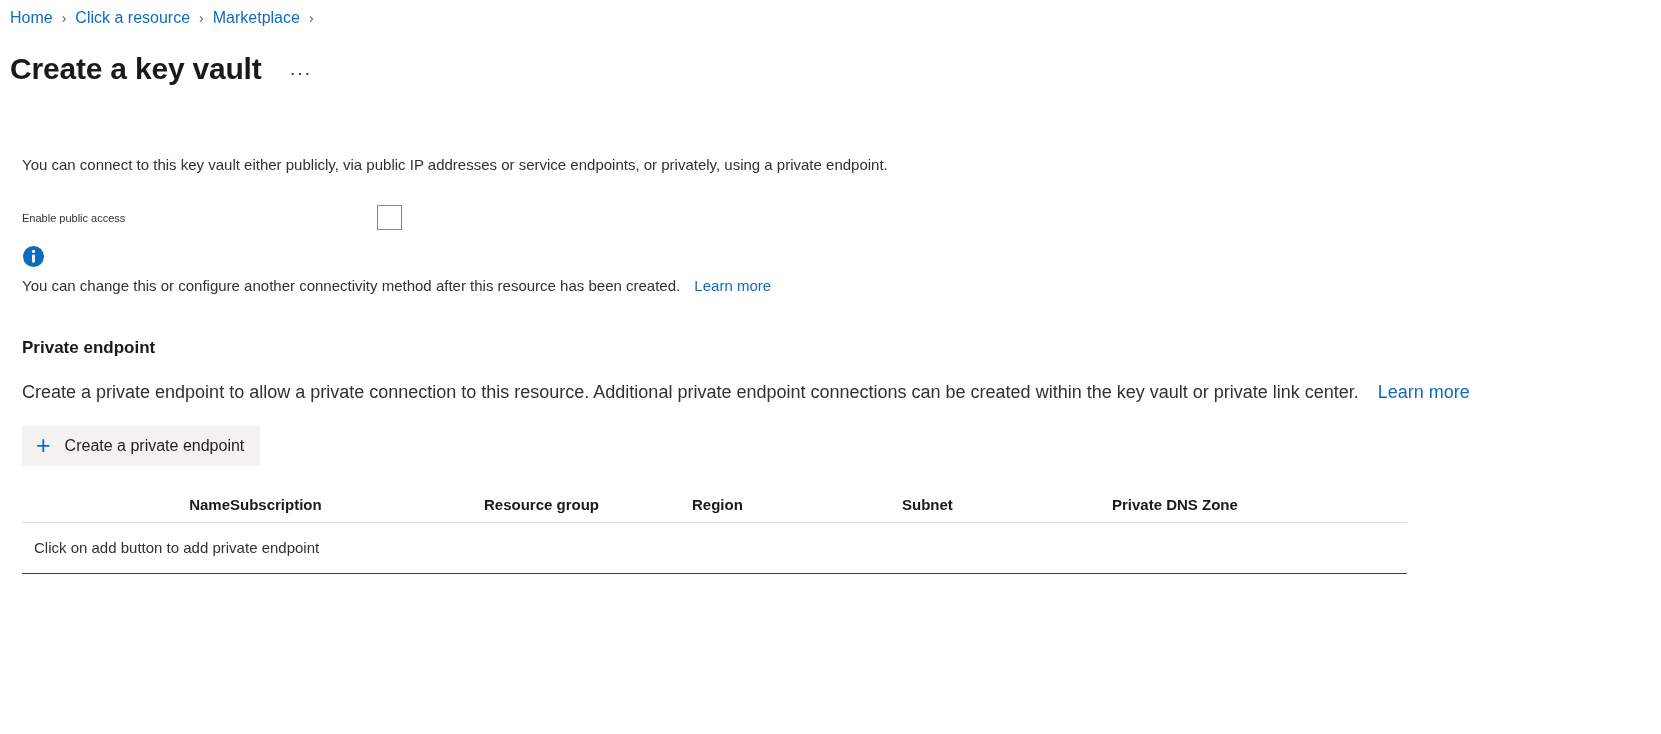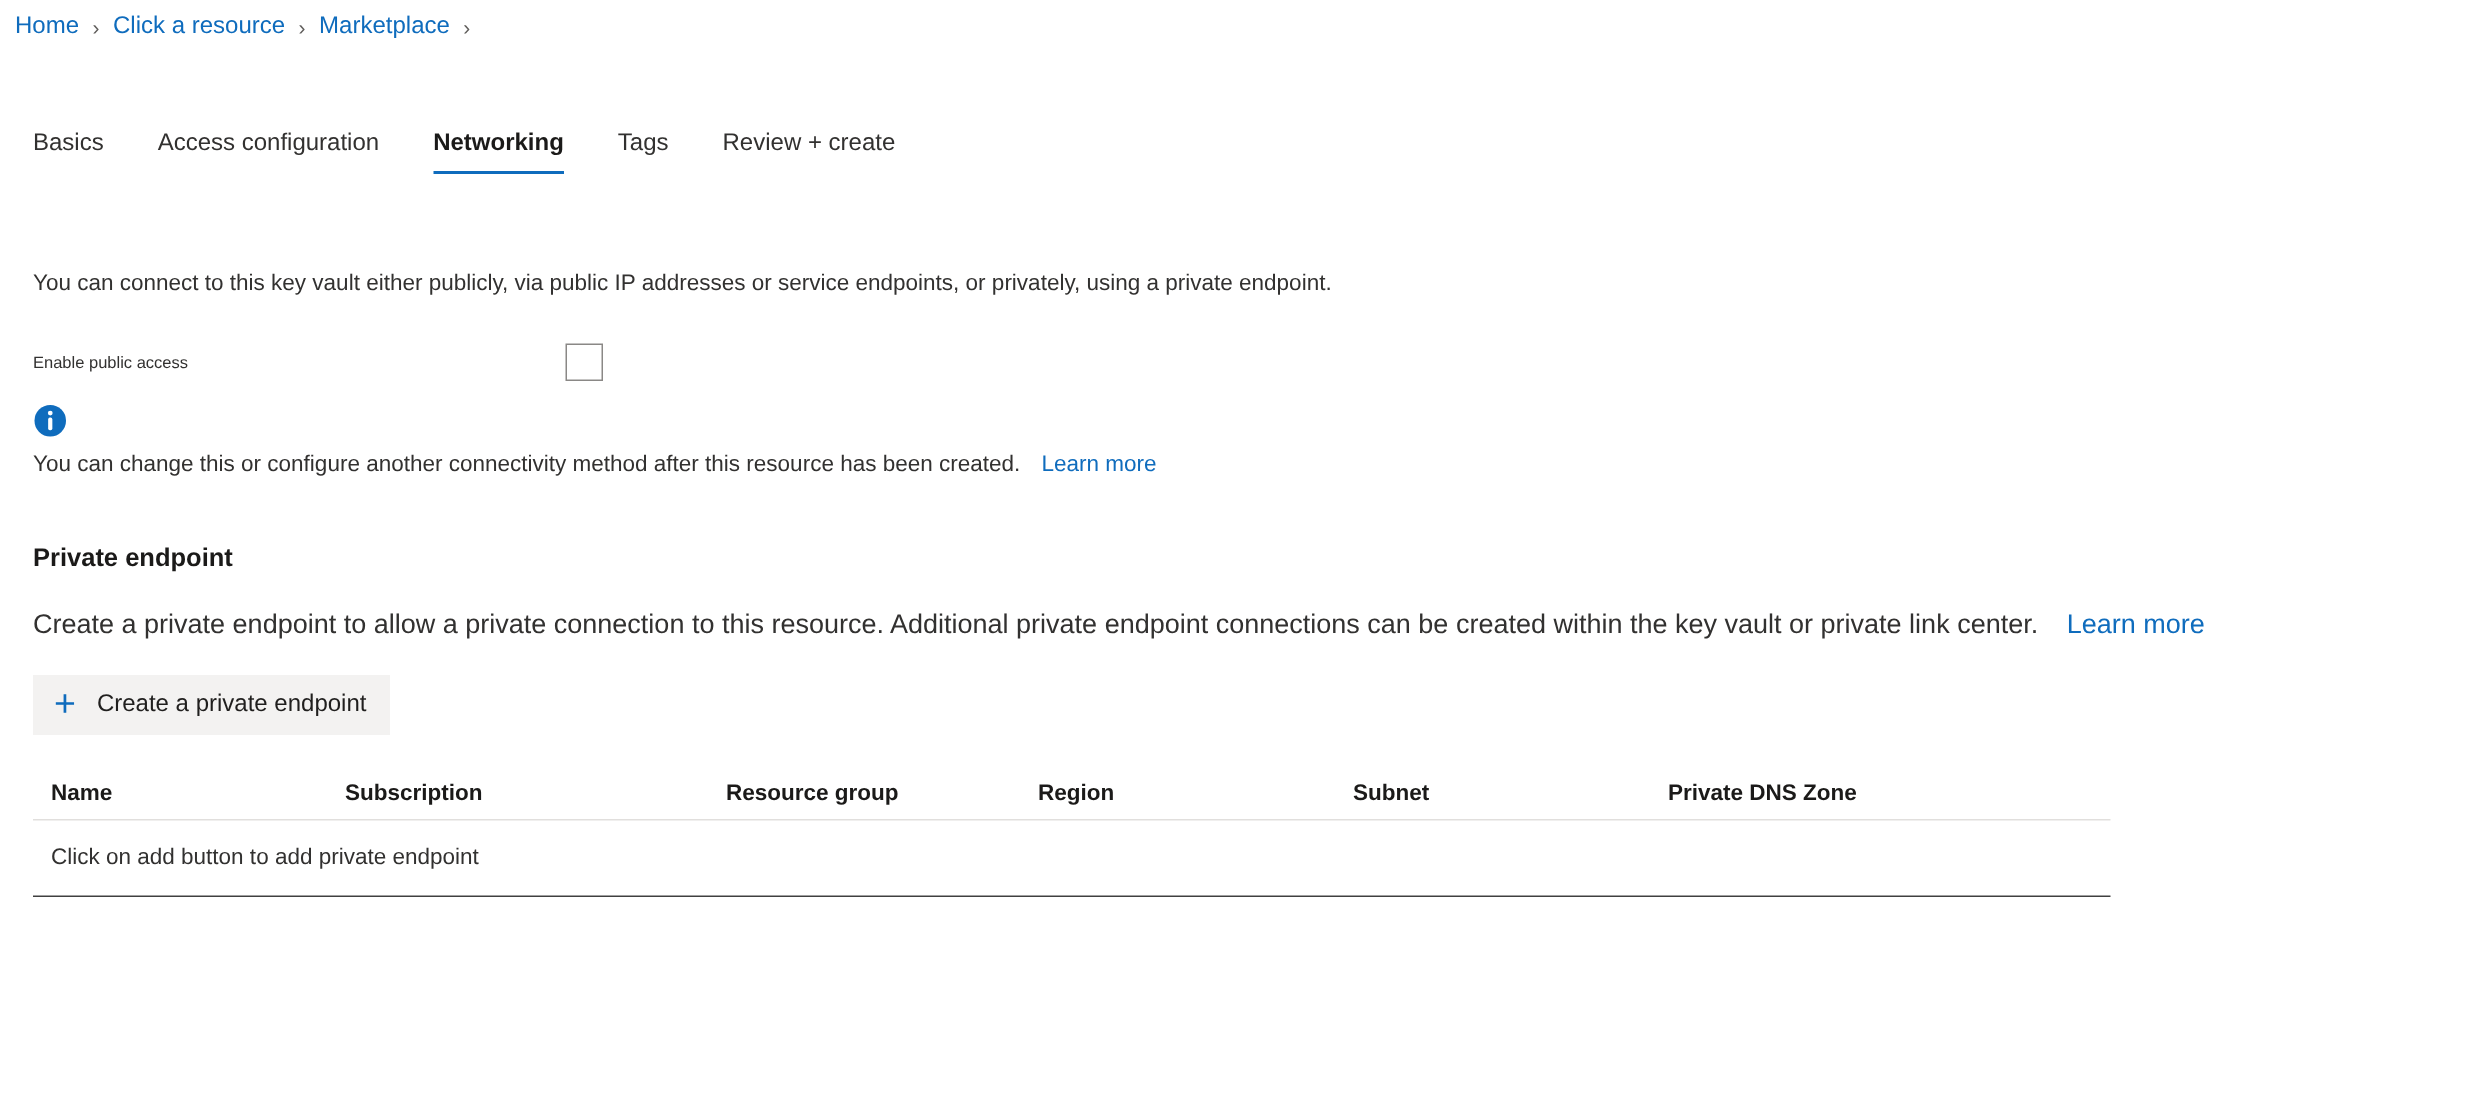--- a/index.html
+++ b/index.html
@@ -202,21 +202,21 @@
     align-items: center;
     height: 34px;
     border-bottom: 1px solid #e1dfdd;
   }
   .th {
     font-size: 15px;
     font-weight: bold;
     color: #1b1a19;
     white-space: nowrap;
   }
-  .c0 { width: 208px; padding-left: 12px; box-sizing: border-box; }
+  .c0 { width: 208px; padding-left: 12px; box-sizing: border-box; text-align: right; }
   .c1 { width: 254px; }
   .c2 { width: 208px; }
   .c3 { width: 210px; }
   .c4 { width: 210px; }
   .c5 { width: 280px; }
   .table-empty-row {
     display: flex;
     align-items: center;
     height: 50px;
     border-bottom: 1px solid #404040;
@@ -234,28 +234,25 @@
 
   <nav class="breadcrumb">
     <span class="crumb-link">Home</span>
     <span class="crumb-sep">›</span>
     <span class="crumb-link">Click a resource</span>
     <span class="crumb-sep">›</span>
     <span class="crumb-link">Marketplace</span>
     <span class="crumb-sep">›</span>
   </nav>
 
-
-  <div class="tabs">
-    <div class="tab">Basics</div>
-    <div class="tab">Access configuration</div>
-    <div class="tab active">Networking</div>
-    <div class="tab">Tags</div>
-    <div class="tab">Review + create</div>
+  <div class="title-row">
+    <h1 class="page-title">Create a key vault</h1>
+    <span class="ellipsis-btn">···</span>
   </div>
+
 
   <div class="content">
 
     <p class="intro">You can connect to this key vault either publicly, via public IP addresses or service endpoints, or privately, using a private endpoint.</p>
 
     <div class="field-row">
       <span class="field-label">Enable public access</span>
       <span class="checkbox"></span>
     </div>
 

